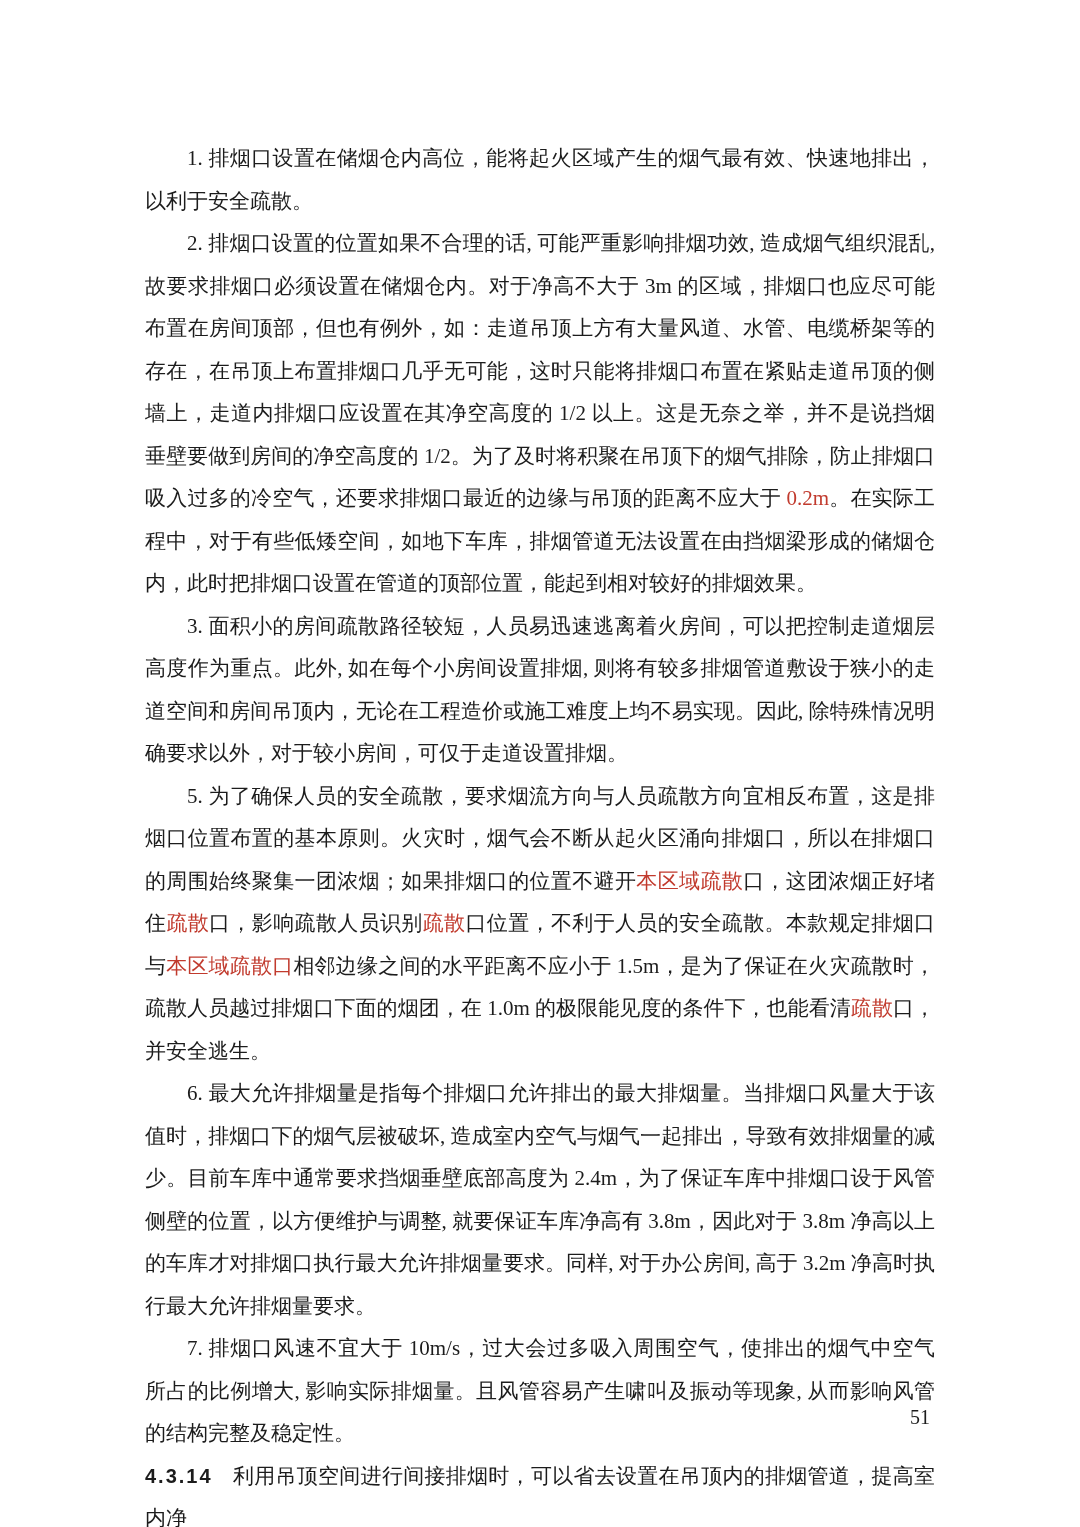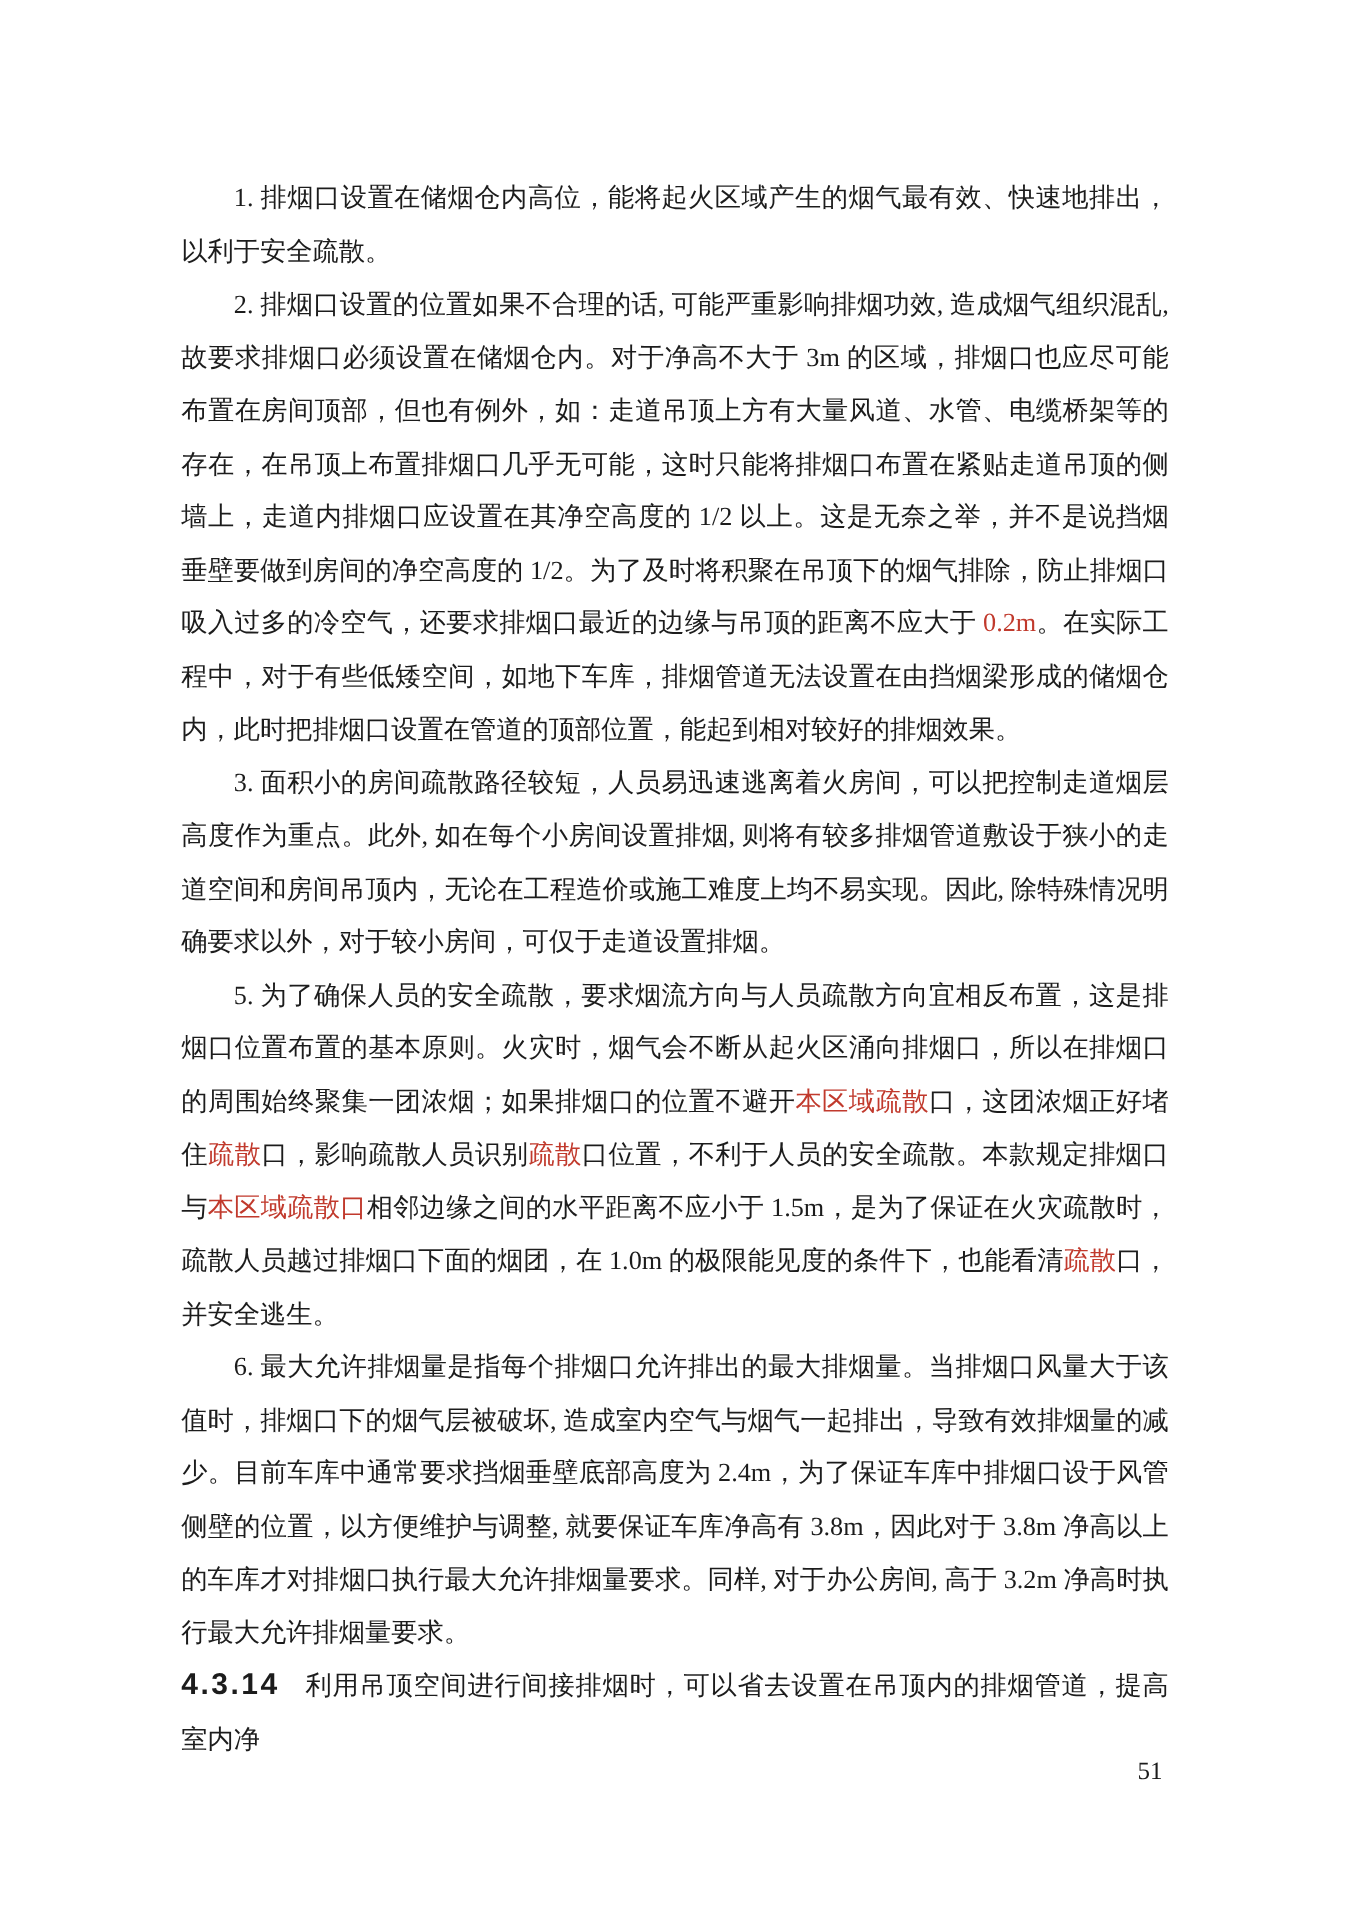--- a/index.html
+++ b/index.html
@@ -42,21 +42,21 @@
     text-indent: 0;
   }
   .seg-red {
     
   }
   .seg-bold {
     font-family: "Liberation Sans", "DejaVu Sans", sans-serif;
     font-weight: bold;
     letter-spacing: 2px;
     margin-right: 20px;
-    font-size: 24px;
+    font-size: 20px;
   }
   .page-number {
     position: absolute;
     left: 895px;
     top: 1392px;
     width: 50px;
     font-size: 20px;
     line-height: 30px;
     text-align: center;
     margin-top: 10px;
@@ -65,16 +65,17 @@
 </head>
 <body>
 
 <div class="page">
   <div class="page-body">
     <p><span>1. 排烟口设置在储烟仓内高位，能将起火区域产生的烟气最有效、快速地排出，以利于安全疏散。</span></p>
     <p><span>2. 排烟口设置的位置如果不合理的话, 可能严重影响排烟功效, 造成烟气组织混乱, 故要求排烟口必须设置在储烟仓内。对于净高不大于 3m 的区域，排烟口也应尽可能布置在房间顶部，但也有例外，如：走道吊顶上方有大量风道、水管、电缆桥架等的存在，在吊顶上布置排烟口几乎无可能，这时只能将排烟口布置在紧贴走道吊顶的侧墙上，走道内排烟口应设置在其净空高度的 1/2 以上。这是无奈之举，并不是说挡烟垂壁要做到房间的净空高度的 1/2。为了及时将积聚在吊顶下的烟气排除，防止排烟口吸入过多的冷空气，还要求排烟口最近的边缘与吊顶的距离不应大于 </span><span class="seg-red" style="color: rgb(193, 58, 45);">0.2m</span><span>。在实际工程中，对于有些低矮空间，如地下车库，排烟管道无法设置在由挡烟梁形成的储烟仓内，此时把排烟口设置在管道的顶部位置，能起到相对较好的排烟效果。</span></p>
     <p><span>3. 面积小的房间疏散路径较短，人员易迅速逃离着火房间，可以把控制走道烟层高度作为重点。此外, 如在每个小房间设置排烟, 则将有较多排烟管道敷设于狭小的走道空间和房间吊顶内，无论在工程造价或施工难度上均不易实现。因此, 除特殊情况明确要求以外，对于较小房间，可仅于走道设置排烟。</span></p>
     <p><span>5. 为了确保人员的安全疏散，要求烟流方向与人员疏散方向宜相反布置，这是排烟口位置布置的基本原则。火灾时，烟气会不断从起火区涌向排烟口，所以在排烟口的周围始终聚集一团浓烟；如果排烟口的位置不避开</span><span class="seg-red" style="color: rgb(193, 58, 45);">本区域疏散</span><span>口，这团浓烟正好堵住</span><span class="seg-red" style="color: rgb(193, 58, 45);">疏散</span><span>口，影响疏散人员识别</span><span class="seg-red" style="color: rgb(193, 58, 45);">疏散</span><span>口位置，不利于人员的安全疏散。本款规定排烟口与</span><span class="seg-red" style="color: rgb(193, 58, 45);">本区域疏散口</span><span>相邻边缘之间的水平距离不应小于 1.5m，是为了保证在火灾疏散时，疏散人员越过排烟口下面的烟团，在 1.0m 的极限能见度的条件下，也能看清</span><span class="seg-red" style="color: rgb(193, 58, 45);">疏散</span><span>口，并安全逃生。</span></p>
     <p><span>6. 最大允许排烟量是指每个排烟口允许排出的最大排烟量。当排烟口风量大于该值时，排烟口下的烟气层被破坏, 造成室内空气与烟气一起排出，导致有效排烟量的减少。目前车库中通常要求挡烟垂壁底部高度为 2.4m，为了保证车库中排烟口设于风管侧壁的位置，以方便维护与调整, 就要保证车库净高有 3.8m，因此对于 3.8m 净高以上的车库才对排烟口执行最大允许排烟量要求。同样, 对于办公房间, 高于 3.2m 净高时执行最大允许排烟量要求。</span></p>
+    <p><span>7. 排烟口风速不宜大于 10m/s，过大会过多吸入周围空气，使排出的烟气中空气所占的比例增大, 影响实际排烟量。且风管容易产生啸叫及振动等现象, 从而影响风管的结构完整及稳定性。</span></p>
     <p class="no-indent"><span class="seg-bold">4.3.14</span><span>利用吊顶空间进行间接排烟时，可以省去设置在吊顶内的排烟管道，提高室内净</span></p>
   </div>
   <div class="page-number">51</div>
 </div>
 
 </body></html>

